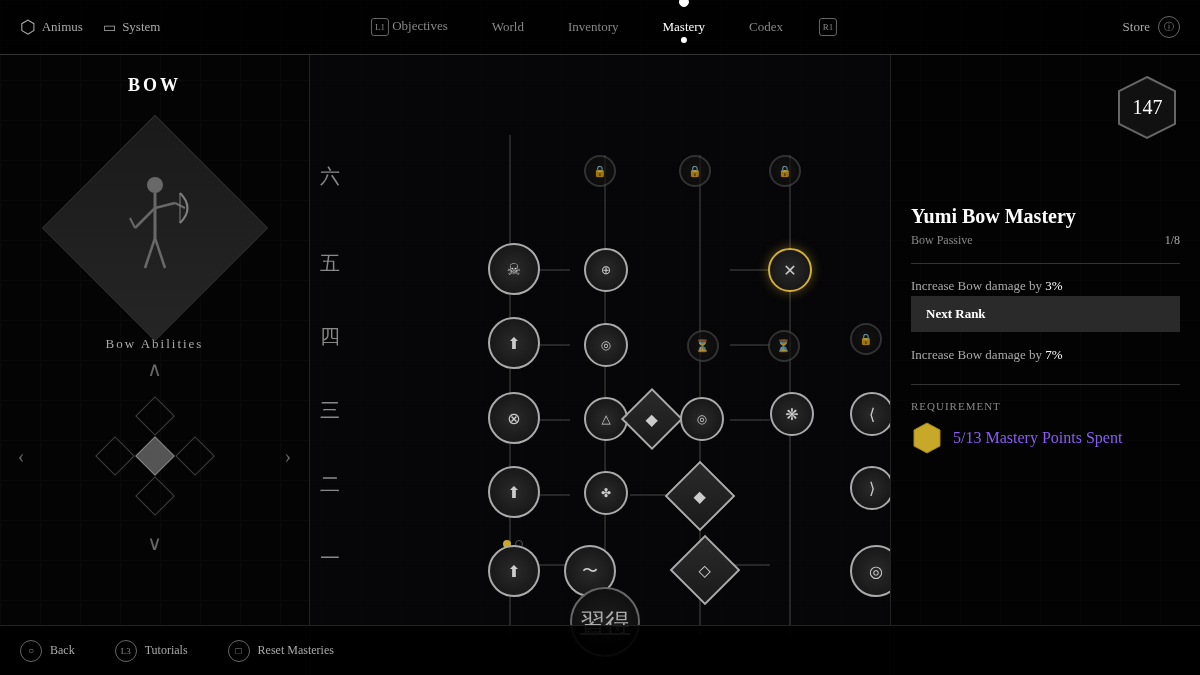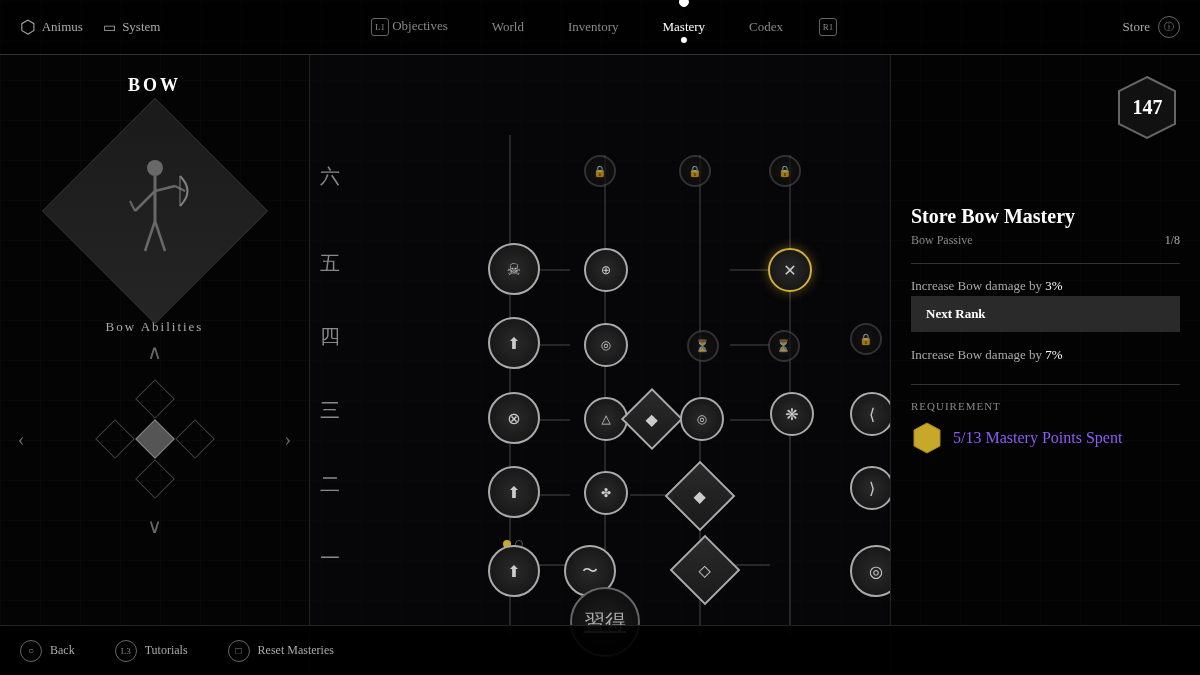--- a/index.html
+++ b/index.html
@@ -111,21 +111,21 @@
       border-right: 1px solid #222;
       display: flex;
       flex-direction: column;
       align-items: center;
       padding: 20px;
     }
     .panel-title {
       color: #fff;
       font-size: 18px;
       letter-spacing: 3px;
-      margin-bottom: 15px;
+      margin-bottom: 32px;
     }
     .rank-dots {
       display: flex;
       align-items: center;
       gap: 8px;
       margin-bottom: 10px;
     }
     .rank-dot {
       width: 14px;
       height: 14px;
@@ -319,21 +319,21 @@
       position: absolute;
       width: 70px;
       height: 70px;
       border-radius: 50%;
       border: 2px solid #666;
       background: radial-gradient(circle, #1e1e1e, #0a0a0a);
       display: flex;
       align-items: center;
       justify-content: center;
       color: #aaa;
-      font-size: 21px;
+      font-size: 25px;
       font-family: serif;
       text-decoration: underline;
     }
 
     
     .right-panel {
       position: absolute;
       top: 55px;
       right: 0;
       width: 310px;
@@ -677,25 +677,25 @@
   </div>
 </div>
 
 <div class="right-panel">
 
   <div style="position:relative; height:80px;">
     <div style="position:absolute; right:0; top:0; width:65px; height:65px; display:flex; align-items:center; justify-content:center;">
       <svg width="65" height="65" viewBox="0 0 65 65">
         <polygon points="32,2 60,16 60,49 32,63 4,49 4,16" fill="#111" stroke="#666" stroke-width="2"></polygon>
       </svg>
-      <span style="position:absolute; color:#fff; font-size:20px; font-weight:bold;">147</span>
-    </div>
-  </div>
-
-  <h2 class="mastery-title">Store Bow Mastery</h2>
+      <span style="position:absolute; color:#fff; font-size:20px; font-weight:normal;">147</span>
+    </div>
+  </div>
+
+  <h2 class="mastery-title">Yumi Bow Mastery</h2>
 
   <div class="mastery-subtitle">
     <span>Bow Passive</span>
     <span class="rank-info">
       <span>1</span>/<span>8</span>
     </span>
   </div>
 
   <div class="divider"></div>
 

